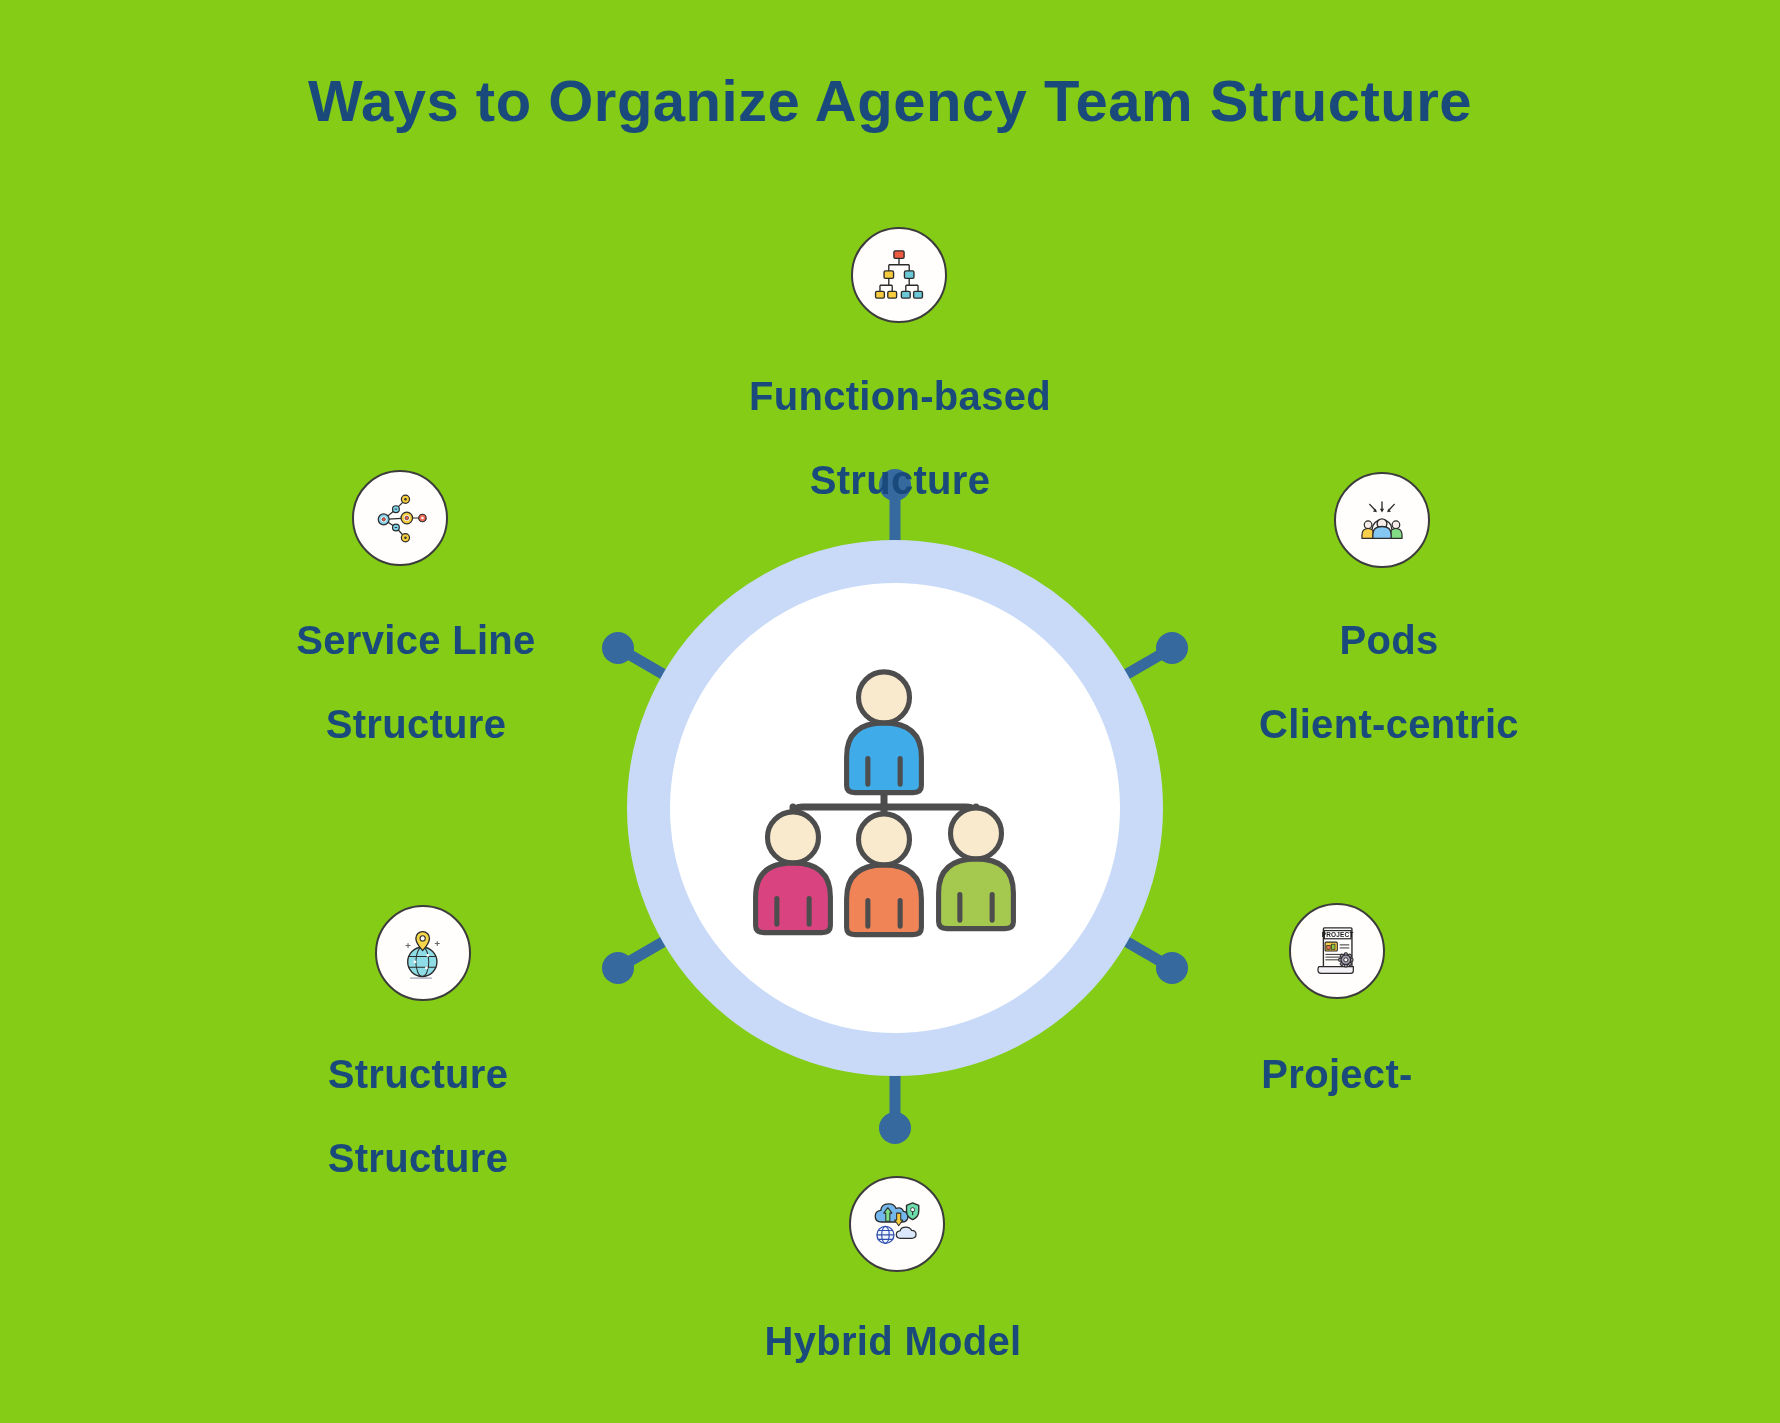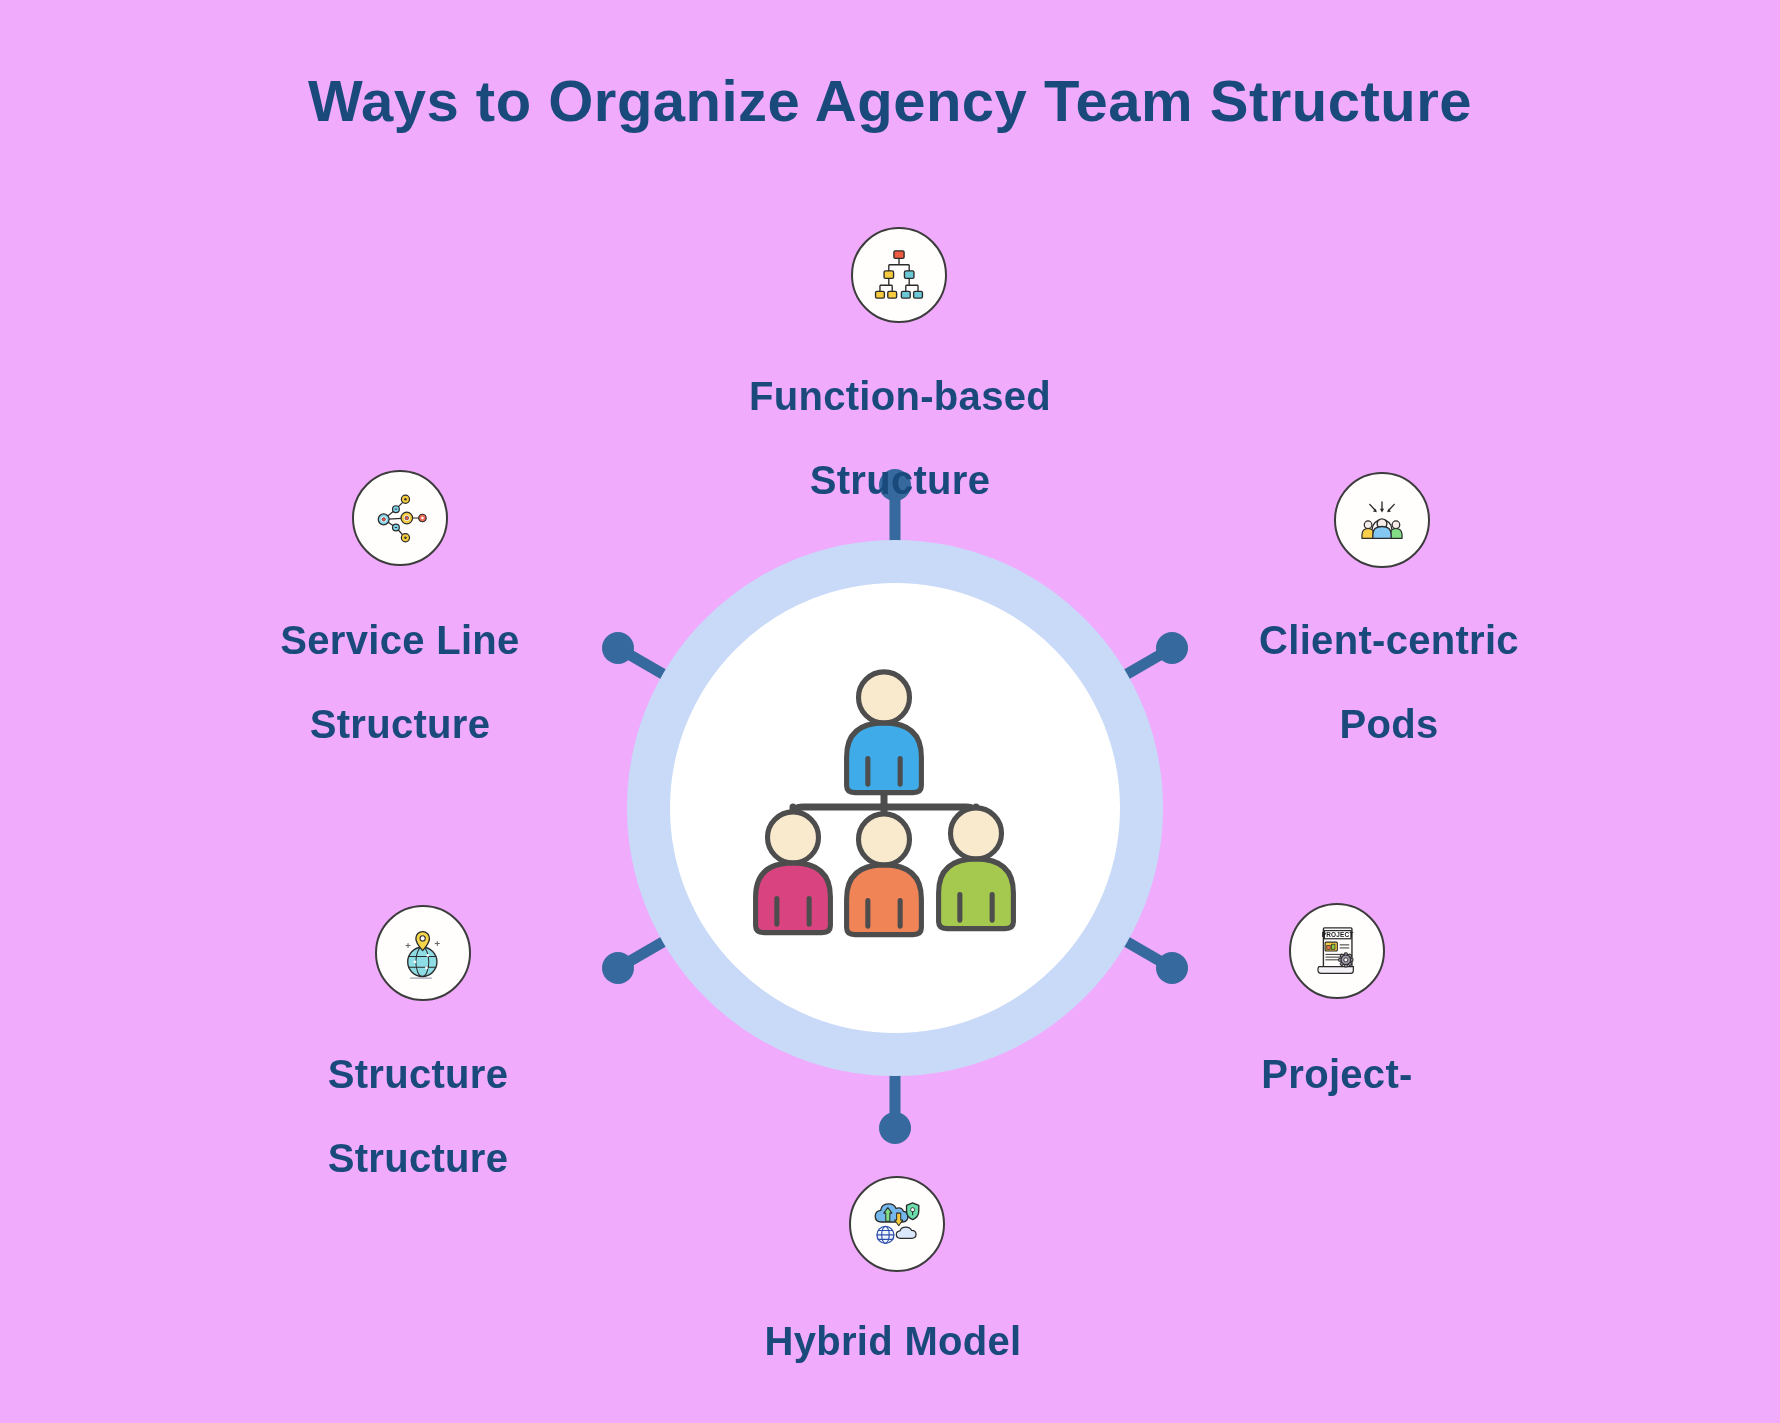--- a/index.html
+++ b/index.html
@@ -1,16 +1,16 @@
 <!DOCTYPE html>
 <html><head>
 <meta charset="utf-8">
 <style>
   html,body{margin:0;padding:0;background:#edf1fb;}
-  #canvas{position:relative;width:1780px;height:1423px;background:#f0abfc;overflow:hidden;
+  #canvas{position:relative;width:1780px;height:1423px;background:#84cc16;overflow:hidden;
           font-family:"Liberation Sans",sans-serif;}
   .page-title{position:absolute;top:66px;left:0;width:1780px;margin:0;text-align:center;
               font-size:58px;line-height:70px;font-weight:700;color:#1a4a7c;letter-spacing:.5px;}
   .spokes{position:absolute;left:0;top:0;pointer-events:none;}
   .spoke-line{stroke:#36699d;stroke-width:11;}
   .spoke-dot{fill:#36699d;}
   .hub-ring{position:absolute;left:627px;top:540px;width:450px;height:450px;
             border:43px solid #c8daf8;border-radius:50%;background:#ffffff;}
   .center-icon{position:absolute;left:745px;top:655px;width:280px;height:280px;overflow:visible;}
   .icon-circle{position:absolute;width:92px;height:92px;border:2px solid #3c3c3c;border-radius:50%;
@@ -127,22 +127,22 @@
         <circle cx="70.5" cy="57" r="5.6" fill="#f6ecea"></circle>
         <path d="M61.5,77 V72.5 Q61.5,62.5 70.5,62.5 Q79.5,62.5 79.5,72.5 V77 Z" fill="#83dd87"></path>
       </g>
       <g stroke="#2b2b2b" stroke-width="2" stroke-linejoin="round">
         <circle cx="50" cy="55.5" r="7.2" fill="#f6ecea"></circle>
         <path d="M36.5,77 V71 Q36.5,59.5 50,59.5 Q63.5,59.5 63.5,71 V77 Z" fill="#85c7f3"></path>
       </g>
     </svg>
   </div>
   <div class="node-label" style="left:1129px;top:584px;">
+    <span class="ll">Pods</span>
     <span class="ll">Client-centric</span>
-    <span class="ll">Pods</span>
   </div>
 
   <div class="icon-circle" style="left:1289px;top:903px;">
     <svg viewBox="0 0 100 100">
       <rect x="30" y="16" width="42" height="58" rx="1.5" fill="#fdfcfa" stroke="#2b2b2b" stroke-width="2"></rect>
       <rect x="31.5" y="20" width="39" height="12" fill="#ffffff" stroke="#2b2b2b" stroke-width="1.8"></rect>
       <text class="proj-text" x="51" y="29.5" text-anchor="middle">PROJECT</text>
       <rect x="32.5" y="37" width="18" height="13" rx="1.5" fill="#f6cb3d" stroke="#2b2b2b" stroke-width="1.6"></rect>
       <rect x="35" y="42" width="5" height="5.5" fill="#ee7950" stroke="#2b2b2b" stroke-width="1.1"></rect>
       <rect x="42" y="40" width="5" height="7.5" fill="#8cc944" stroke="#2b2b2b" stroke-width="1.1"></rect>
@@ -228,18 +228,18 @@
       <path d="M42.2,64 H45.8" stroke="#2b2b2b" stroke-width="1.4"></path>
       <circle cx="58" cy="79" r="6" fill="#f6cb3d" stroke="#2b2b2b" stroke-width="1.8"></circle>
       <circle cx="58" cy="79" r="1.8" fill="#333333"></circle>
       <circle cx="60" cy="50" r="8.5" fill="#f6cb3d" stroke="#2b2b2b" stroke-width="1.8"></circle>
       <circle cx="60" cy="50" r="4.4" fill="#ffffff"></circle>
       <circle cx="60" cy="50" r="2.8" fill="#e8584a" stroke="#2b2b2b" stroke-width="0.8"></circle>
       <circle cx="83" cy="50" r="5.5" fill="#ee6a55" stroke="#2b2b2b" stroke-width="1.8"></circle>
       <circle cx="83" cy="50" r="1.8" fill="#ffffff"></circle>
     </svg>
   </div>
-  <div class="node-label" style="left:140px;top:584px;">
+  <div class="node-label" style="left:156px;top:584px;">
     <span class="ll">Service Line</span>
     <span class="ll">Structure</span>
   </div>
 
 </div>
 
 </body></html>

